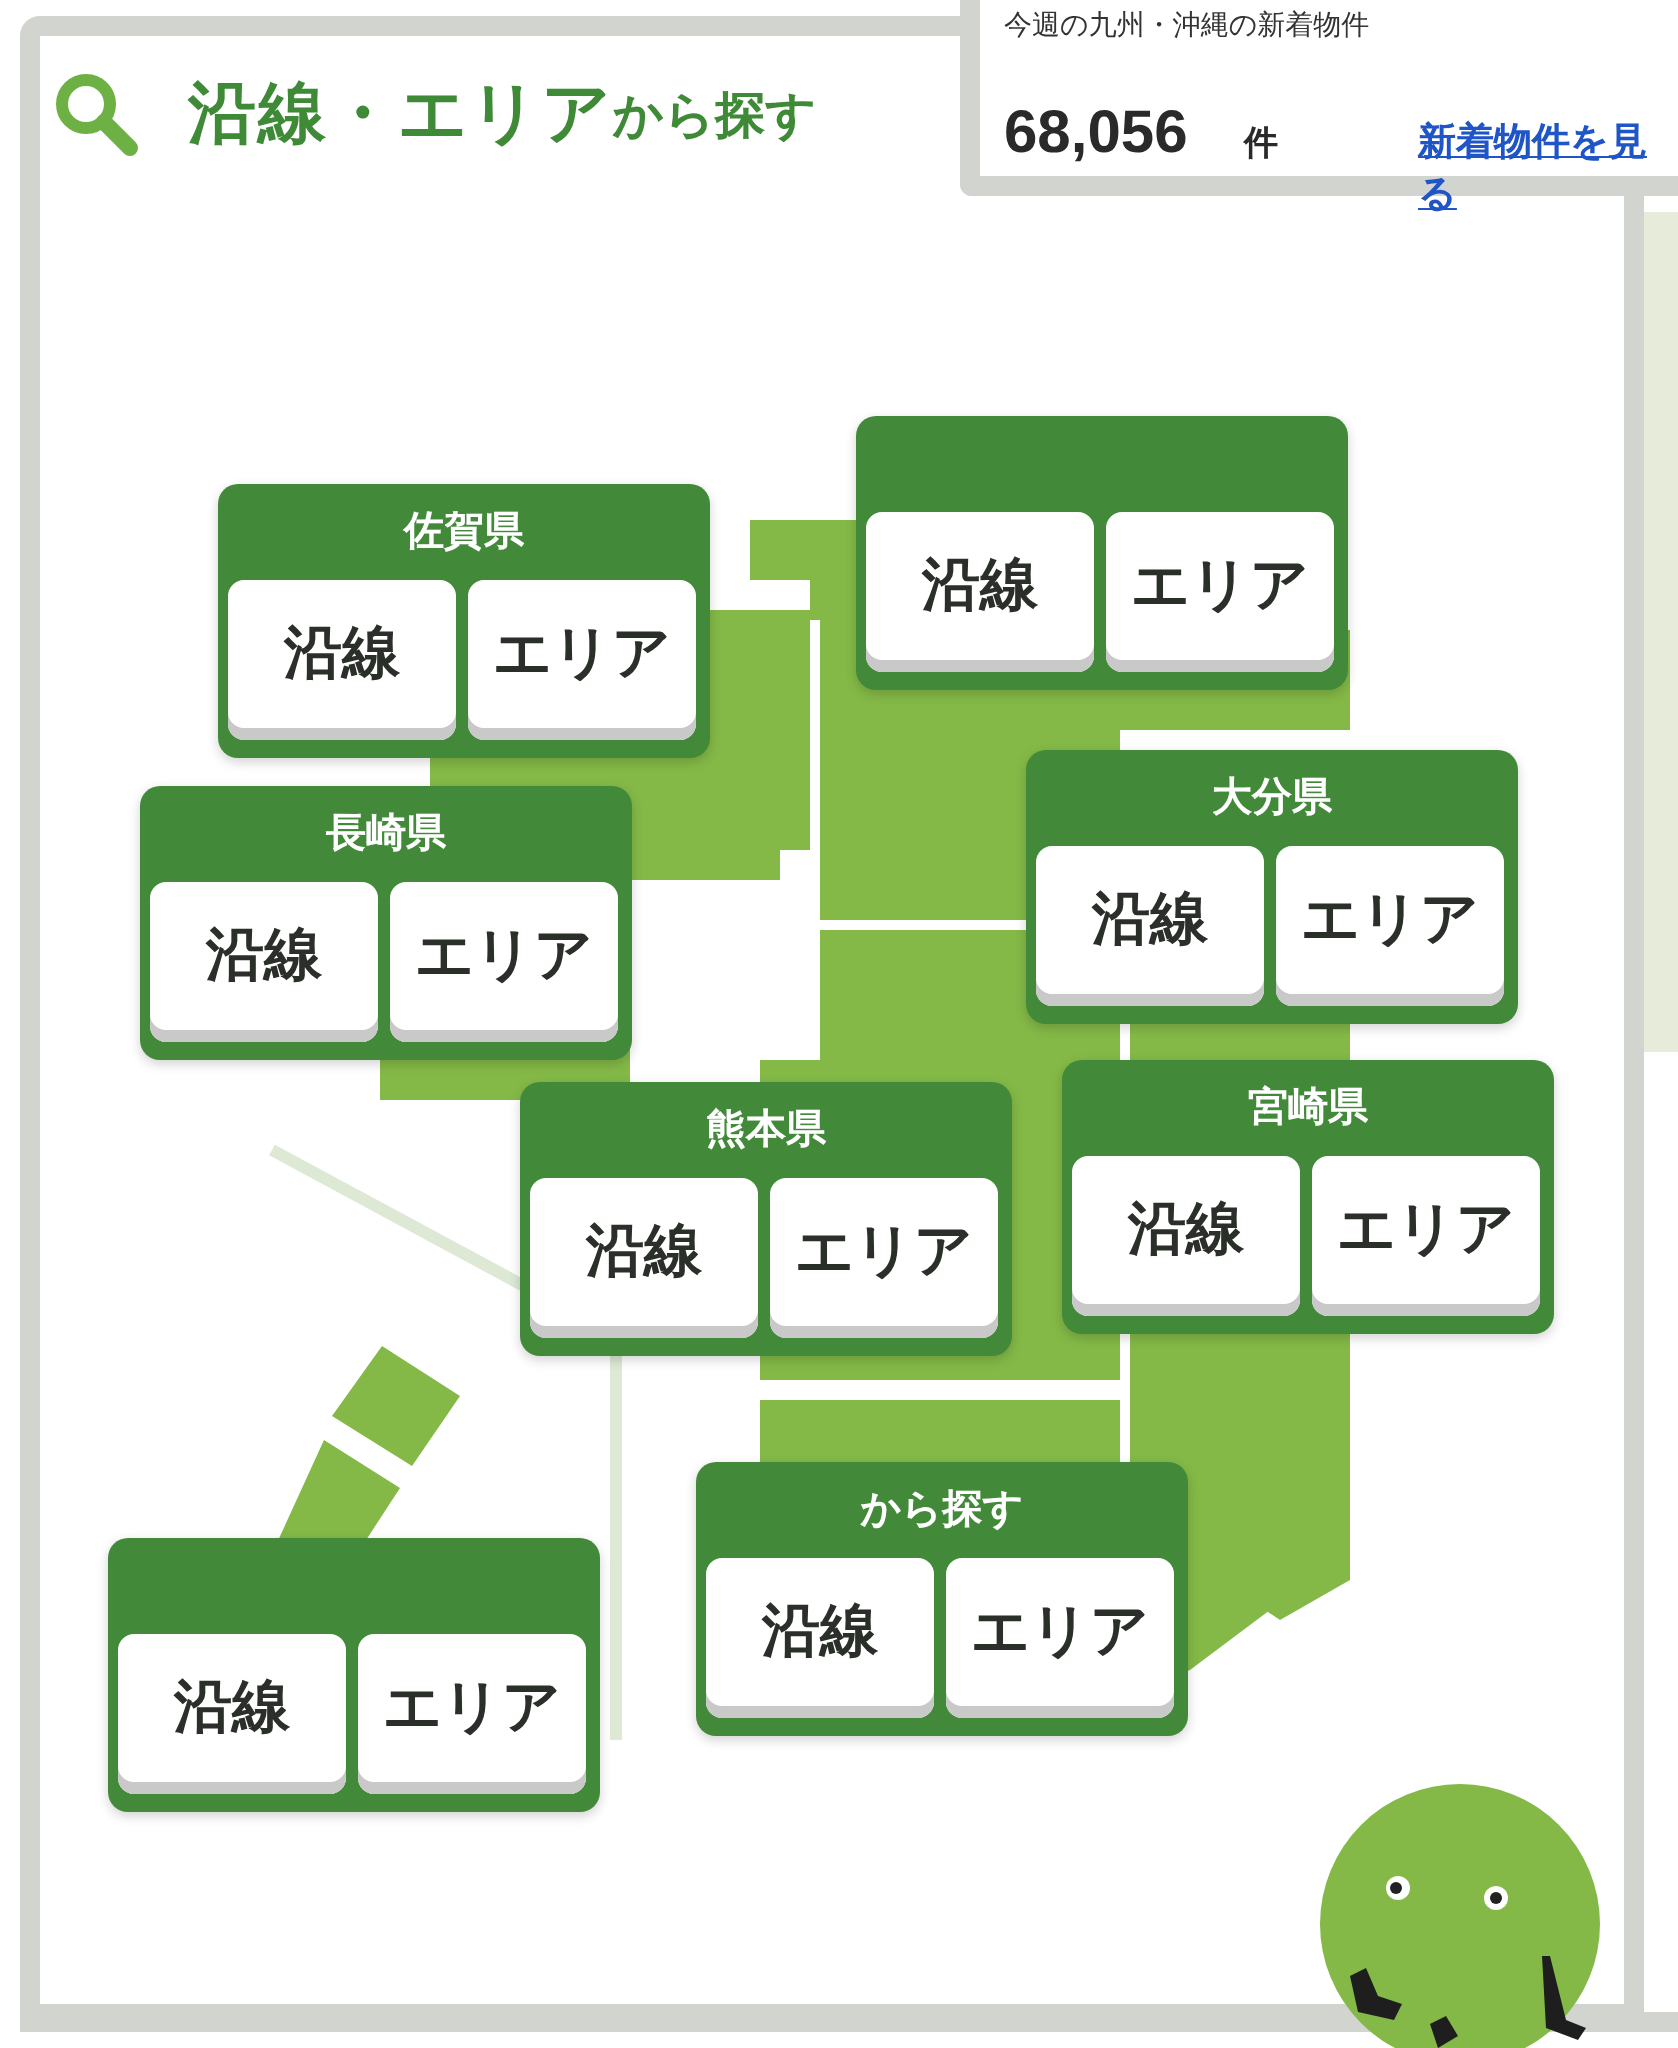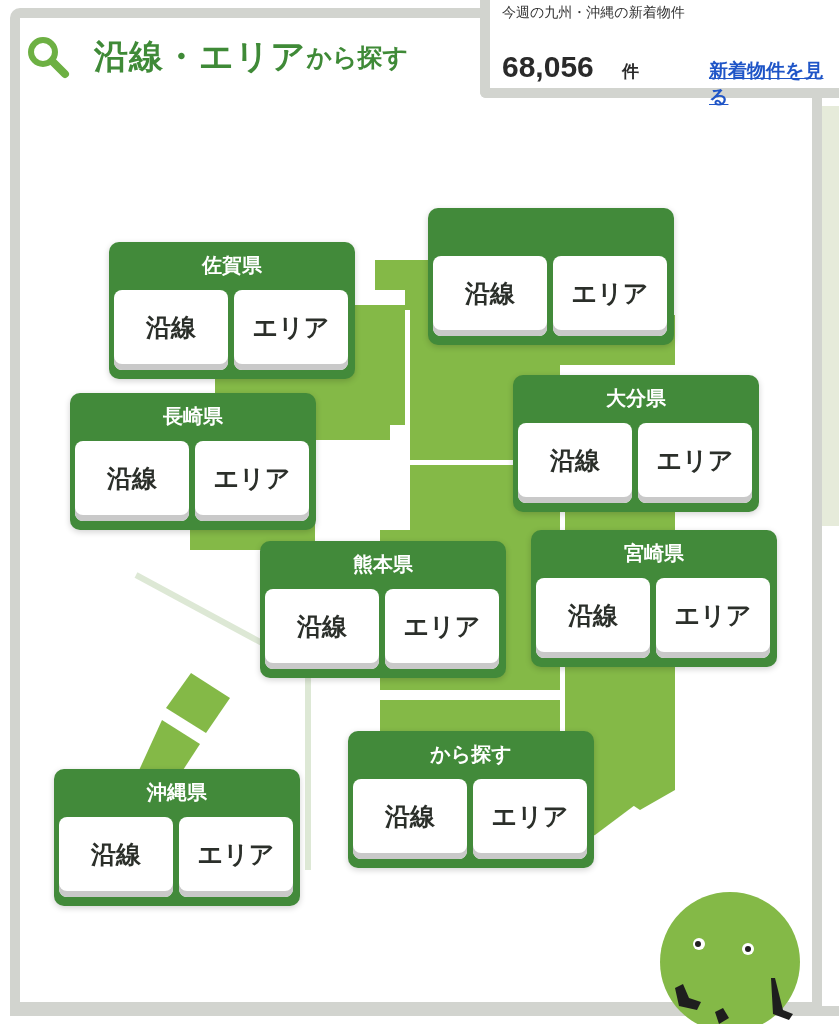--- a/index.html
+++ b/index.html
@@ -49,21 +49,21 @@
   }
   .pref-name {
     position: absolute; left: 0; top: 10px; width: 100%; text-align: center;
     color: #fff; font-size: 20px; font-weight: bold;
   }
   .pref-btn {
     position: absolute; top: 48px; width: 114px; height: 80px;
     background: #fff; border-radius: 8px;
     box-shadow: inset 0 -6px 0 #c9c9c9;
     display: flex; align-items: center; justify-content: center;
-    font-size: 25px; font-weight: bold; color: #2b2f2a;
+    font-size: 29px; font-weight: bold; color: #2b2f2a;
     padding-bottom: 6px; cursor: pointer;
   }
   .pref-btn.left { left: 5px; }
   .pref-btn.right { left: 125px; }
 
   
   .mascot { position: absolute; left: 655px; top: 888px; width: 150px; height: 136px; }
 </style>
 </head>
 <body>
@@ -160,21 +160,20 @@
   <div class="pref-btn right">エリア</div>
 </div>
 
 <div class="pref" style="left:348px; top:731px;">
   <div class="pref-name">から探す</div>
   <div class="pref-btn left">沿線</div>
   <div class="pref-btn right">エリア</div>
 </div>
 
 <div class="pref" style="left:54px; top:769px;">
-  <div class="pref-name">沖縄県</div>
   <div class="pref-btn left">沿線</div>
   <div class="pref-btn right">エリア</div>
 </div>
 
 <div class="mascot">
   <svg width="150" height="136" viewBox="0 0 150 136">
     <circle cx="75" cy="74" r="70" fill="#84b947"></circle>
     <circle cx="44" cy="56" r="6" fill="#fff"></circle>
     <circle cx="43" cy="56" r="3" fill="#222"></circle>
     <circle cx="93" cy="61" r="6" fill="#fff"></circle>

